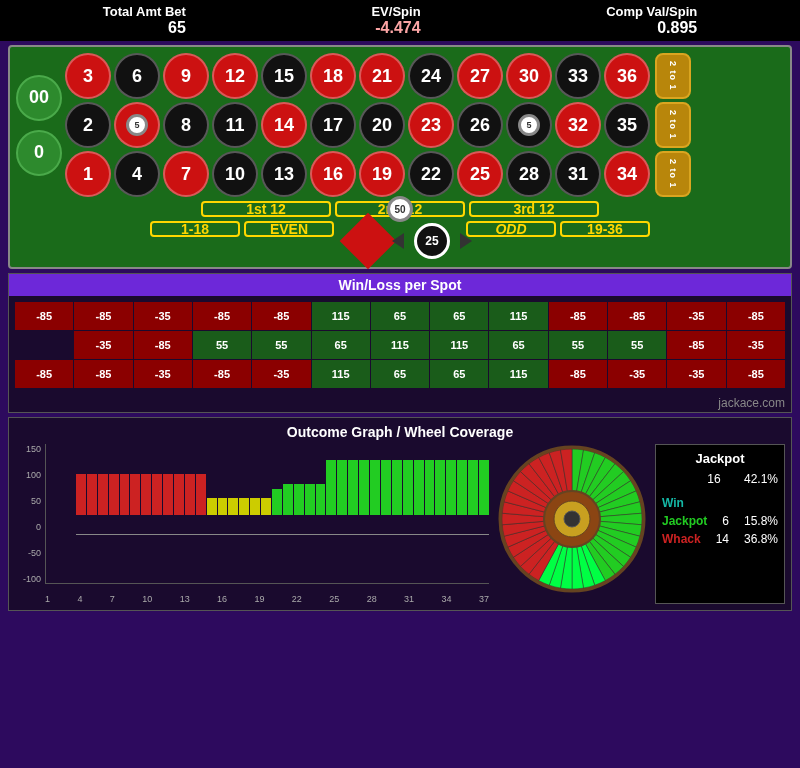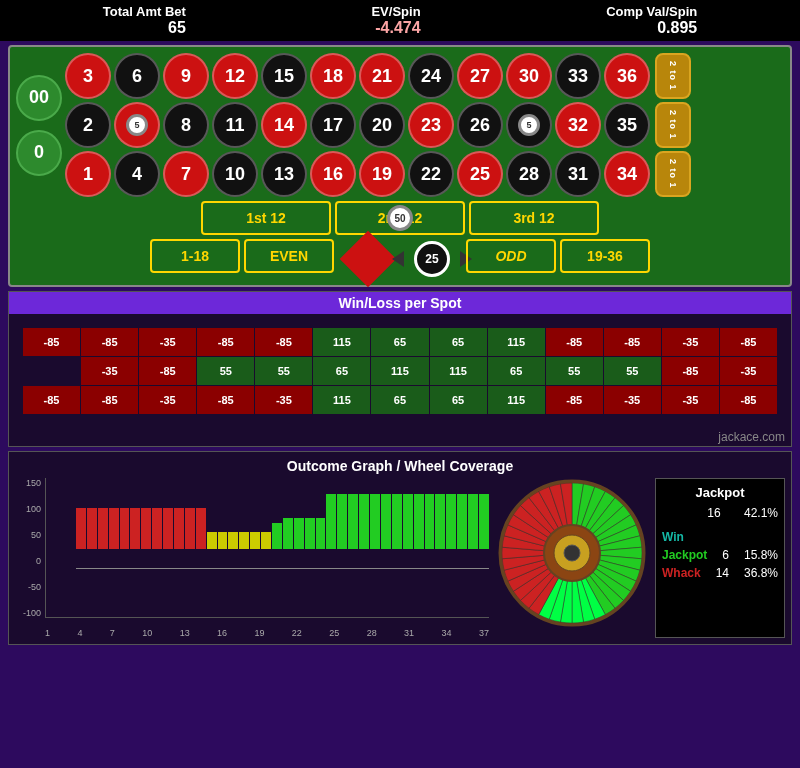--- a/index.html
+++ b/index.html
@@ -143,21 +143,21 @@
       border: 2px solid #ffd700;
       border-radius: 4px;
       color: #ffd700;
       font-size: 14px;
       font-weight: bold;
       padding: 4px 14px;
       display: flex;
       align-items: center;
       justify-content: center;
       min-width: 80px;
-      height: 34px;
+      height: 16px;
       position: relative;
     }
 
     .diamond-red {
       width: 40px;
       height: 40px;
       background: #cc1111;
       transform: rotate(45deg);
       display: inline-block;
       margin: 0 8px;
@@ -194,21 +194,21 @@
       color: #fff;
       text-align: center;
       font-weight: bold;
       font-size: 14px;
       padding: 3px;
     }
     .winloss-grid {
       display: grid;
       grid-template-columns: repeat(13, 1fr);
       gap: 1px;
-      padding: 14px;
+      padding: 6px;
       background: #1a0a2e;
     }
     .wl-cell {
       height: 28px;
       display: flex;
       align-items: center;
       justify-content: center;
       font-size: 11px;
       font-weight: bold;
       color: white;

